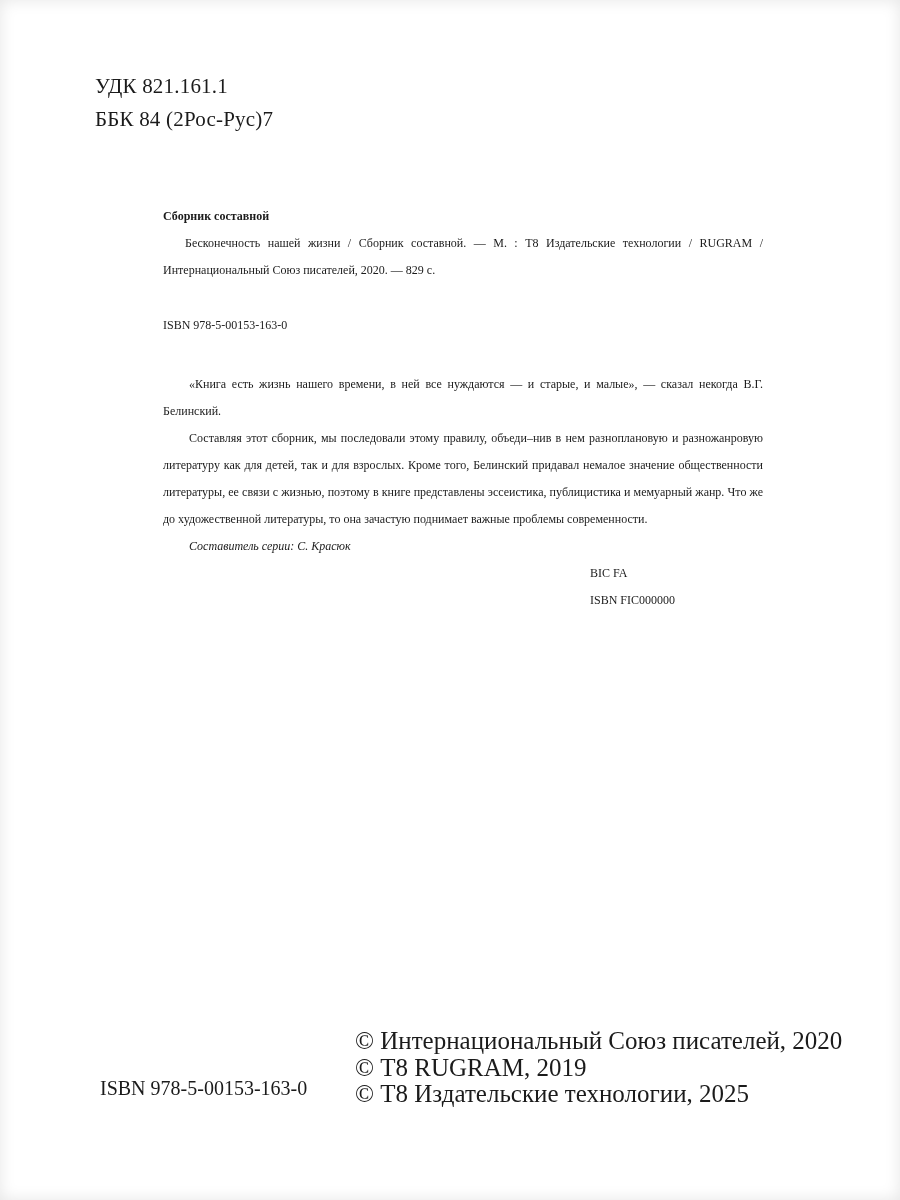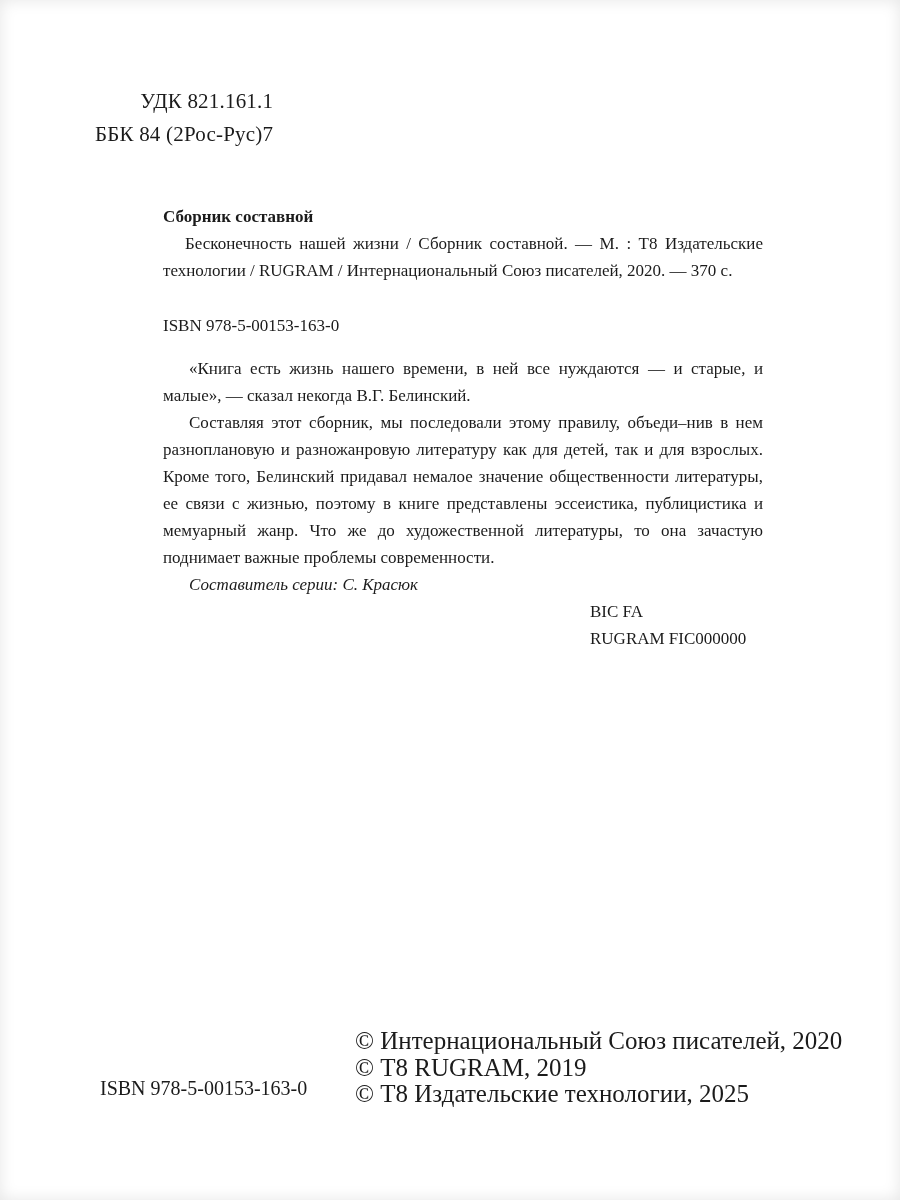--- a/index.html
+++ b/index.html
@@ -10,39 +10,38 @@
     height: 1200px;
     background: #ffffff;
     color: #1b1b1b;
     font-family: "Liberation Serif", "DejaVu Serif", serif;
     box-shadow: inset 0 0 16px rgba(0,0,0,0.10);
     overflow: hidden;
   }
   .top-codes {
     position: absolute;
     left: 95px;
-    top: 85px;
+    top: 70px;
     font-size: 21px;
     line-height: 33px;
     letter-spacing: 0.2px;
-    text-align: right;
   }
   .main {
     position: absolute;
     left: 163px;
     top: 203px;
     width: 600px;
-    font-size: 17px;
+    font-size: 12px;
     line-height: 27px;
   }
   .heading { font-weight: bold; }
   .biblio { text-align: justify; text-indent: 22px; }
   .isbn-line { margin-top: 28px; }
   .para { text-align: justify; text-indent: 26px; }
-  .para-first { margin-top: 16px; }
+  .para-first { margin-top: 32px; }
   .compiler { font-style: italic; text-indent: 26px; }
   .codes { padding-left: 427px; line-height: 27px; }
   .footer-isbn {
     position: absolute;
     left: 100px;
     top: 1077px;
     font-size: 20px;
   }
   .copyrights {
     position: absolute;
@@ -57,28 +56,28 @@
 
 <div class="page">
 
   <div class="top-codes">
     <div>УДК 821.161.1</div>
     <div>ББК 84 (2Рос-Рус)7</div>
   </div>
 
   <div class="main">
     <div class="heading">Сборник составной</div>
-    <p class="biblio">Бесконечность нашей жизни / Сборник составной. — М. : Т8 Издательские технологии / RUGRAM / Интернациональный Союз писателей, 2020. — 370 с.</p>
+    <p class="biblio">Бесконечность нашей жизни / Сборник составной. — М. : Т8 Издательские технологии / RUGRAM / Интернациональный Союз писателей, 2020. — 829 с.</p>
     <p class="isbn-line">ISBN 978-5-00153-163-0</p>
     <p class="para para-first">«Книга есть жизнь нашего времени, в ней все нуждаются — и старые, и малые», — сказал некогда В.Г. Белинский.</p>
     <p class="para">Составляя этот сборник, мы последовали этому правилу, объеди–нив в нем разноплановую и разножанровую литературу как для детей, так и для взрослых. Кроме того, Белинский придавал немалое значение общественности литературы, ее связи с жизнью, поэтому в книге представлены эссеистика, публицистика и мемуарный жанр. Что же до художественной литературы, то она зачастую поднимает важные проблемы современности.</p>
     <p class="compiler">Составитель серии: С. Красюк</p>
     <div class="codes">
       <div>BIC FA</div>
-      <div>RUGRAM FIC000000</div>
+      <div>ISBN FIC000000</div>
     </div>
   </div>
 
   <div class="footer-isbn">ISBN 978-5-00153-163-0</div>
 
   <div class="copyrights">
     <div>© Интернациональный Союз писателей, 2020</div>
     <div>© Т8 RUGRAM, 2019</div>
     <div>© Т8 Издательские технологии, 2025</div>
   </div>

